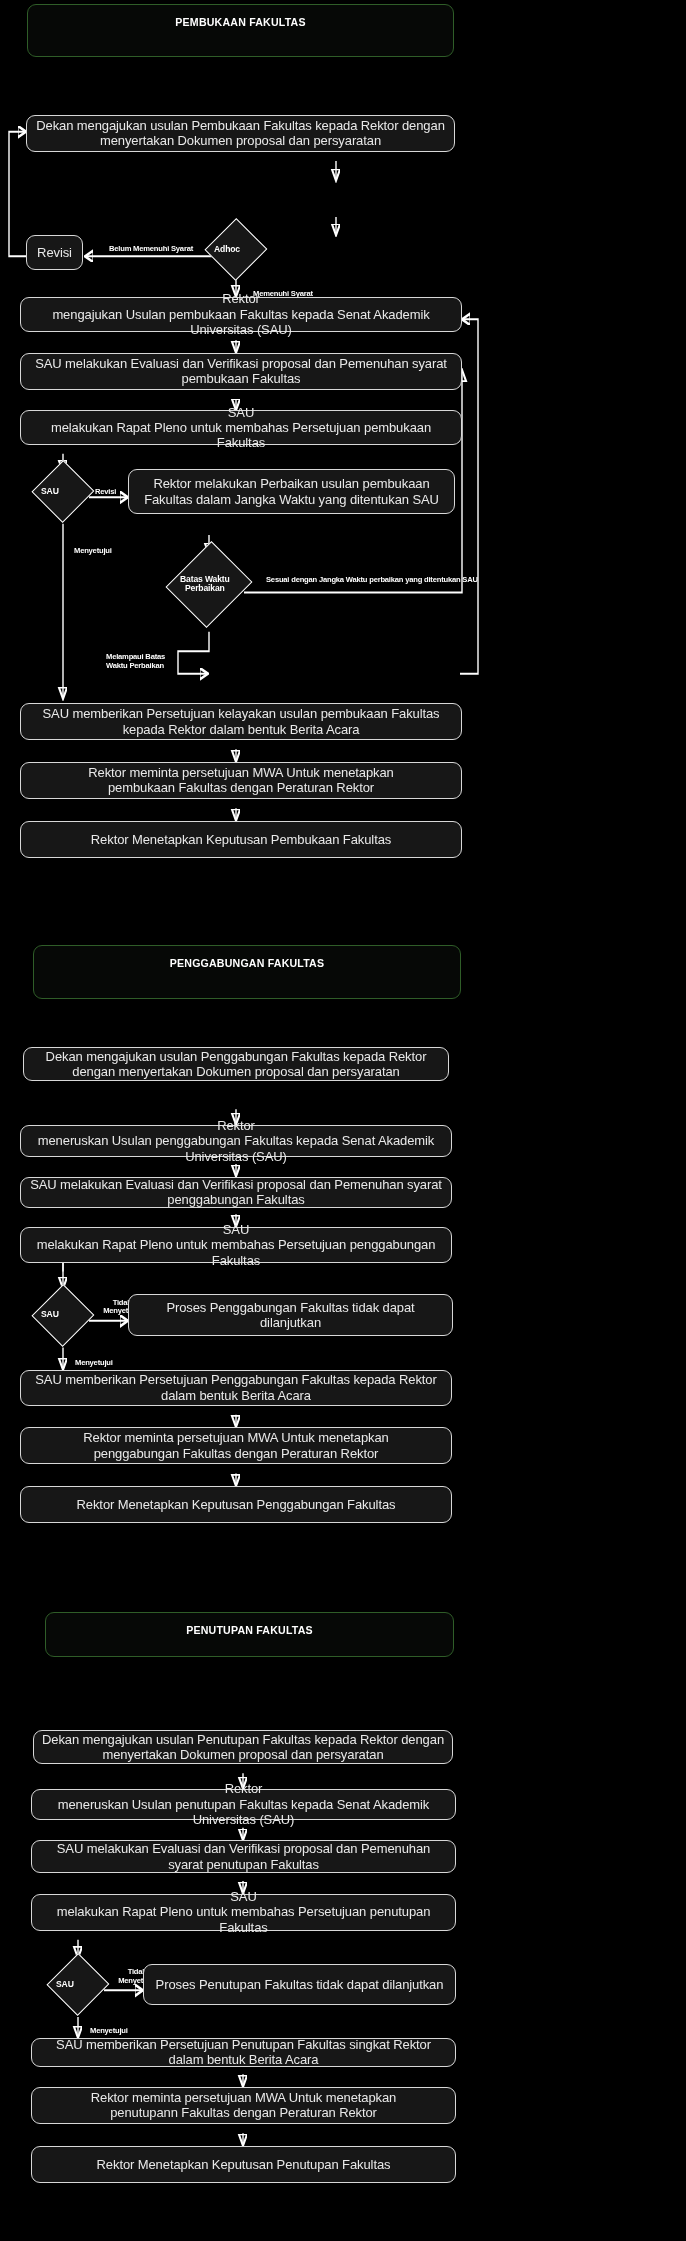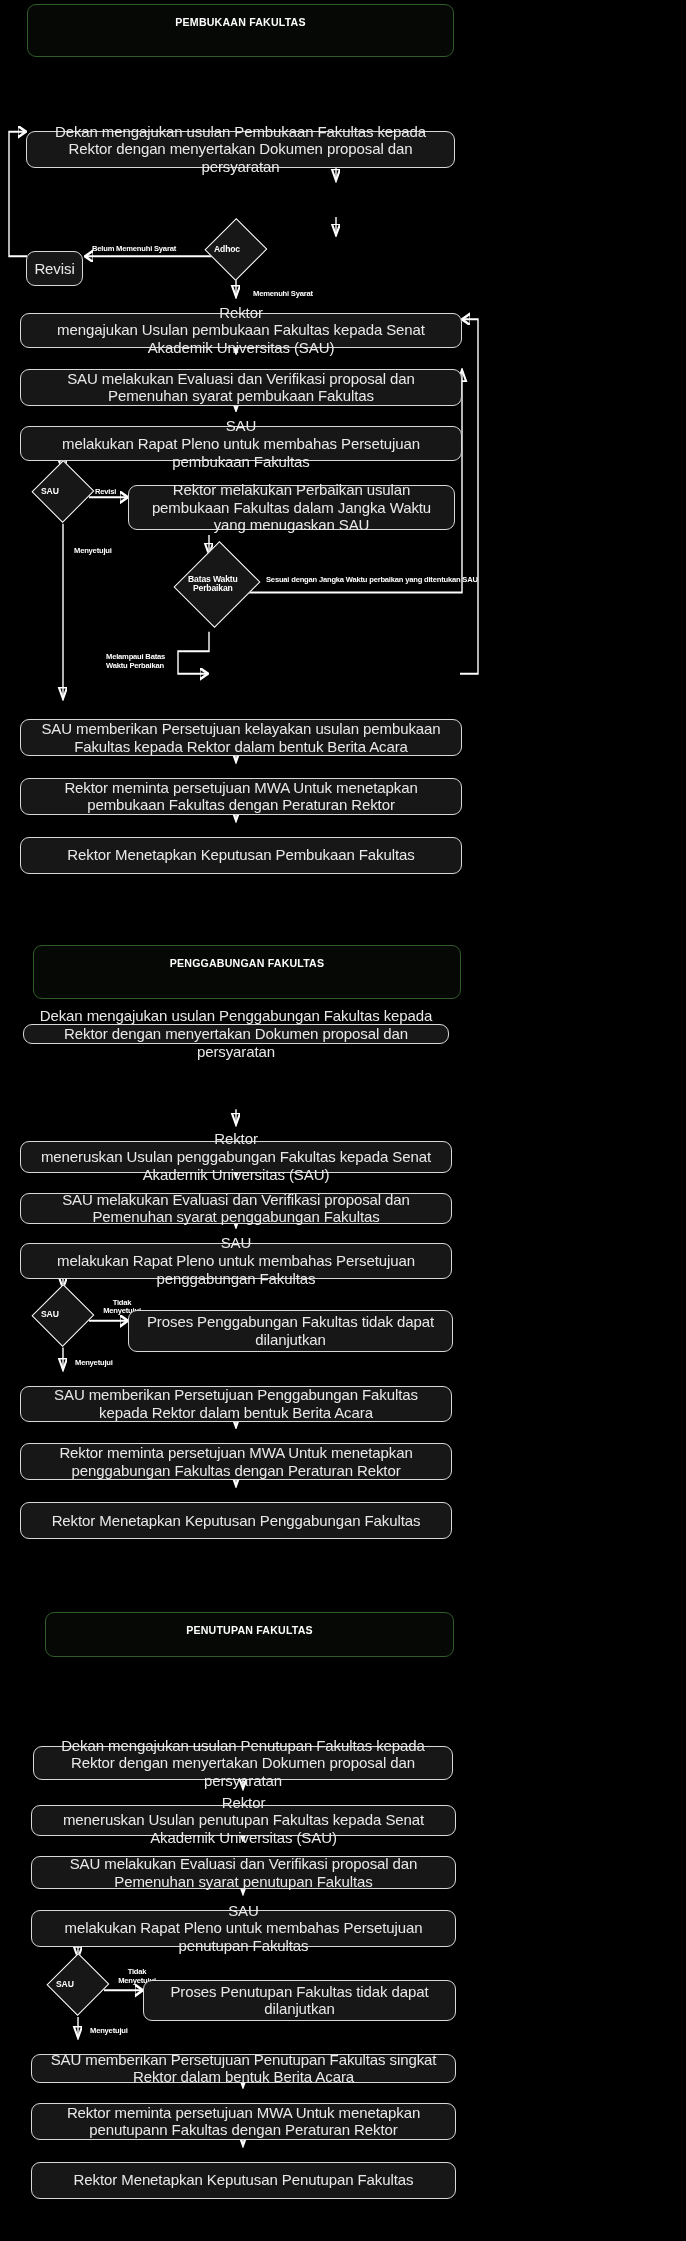--- a/index.html
+++ b/index.html
@@ -13,21 +13,21 @@
   
   svg.links{position:absolute;left:0;top:0;width:686px;height:2241px;pointer-events:none;}
   svg.links path, svg.links line{stroke:#ffffff;stroke-width:1.4;fill:none;}
 
   
   .node{
     position:absolute;box-sizing:border-box;
     background:#171717;border:1.2px solid #d8d8d8;border-radius:9px;
     color:#e9e9e9;display:flex;align-items:center;justify-content:center;
     text-align:center;line-height:1.18;padding:3px 7px;
-    font-size:15px;letter-spacing:-0.1px;margin-top:16px;
+    font-size:13px;letter-spacing:-0.1px;
   }
   .node span{display:block;}
 
   .banner{
     position:absolute;box-sizing:border-box;
     background:#060806;border:1.1px solid #2f5d28;border-radius:9px;
     color:#ffffff;display:flex;align-items:flex-start;justify-content:center;
     padding-top:11px;
     font-size:10.6px;font-weight:bold;letter-spacing:0.2px;
   }
@@ -137,21 +137,21 @@
 
   <div class="diamond" style="left: 214px; top: 226.901px; width: 44px; height: 44.8px;">
     <div class="dshape"></div>
     <div class="dlabel">Adhoc</div>
   </div>
 
   <div class="node" style="left: 26px; top: 235.305px; width: 57px; height: 34.72px;">
     <span>Revisi</span>
   </div>
 
-  <div class="elabel" style="left: 92px; top: 236.706px; width: 112px;">
+  <div class="elabel" style="left: 109px; top: 236.706px; width: 112px;">
     <span>Belum Memenuhi Syarat</span>
   </div>
   <div class="elabel" style="left: 253px; top: 281.526px; width: 95px;">
     <span>Memenuhi Syarat</span>
   </div>
 
   <div class="node" style="left: 20px; top: 296.933px; width: 442px; height: 34.72px; flex-direction: column;">
     <span>Rektor</span>
     <span>mengajukan Usulan pembukaan Fakultas kepada Senat Akademik Universitas (SAU)</span>
   </div>
@@ -168,28 +168,28 @@
   <div class="diamond" style="left: 41px; top: 469.209px; width: 44px; height: 44.8px;">
     <div class="dshape"></div>
     <div class="dlabel">SAU</div>
   </div>
 
   <div class="elabel" style="left: 95px; top: 479.014px; width: 40px;">
     <span>Revisi</span>
   </div>
 
   <div class="node" style="left: 128px; top: 469.209px; width: 327px; height: 44.8px;">
-    <span>Rektor melakukan Perbaikan usulan pembukaan Fakultas dalam Jangka Waktu yang menugaskan SAU</span>
+    <span>Rektor melakukan Perbaikan usulan pembukaan Fakultas dalam Jangka Waktu yang ditentukan SAU</span>
   </div>
 
   <div class="elabel" style="left: 74px; top: 537.84px; width: 70px;">
     <span>Menyetujui</span>
   </div>
 
-  <div class="diamond" style="left: 180px; top: 551.846px; width: 58px; height: 64.96px; margin-left: 8px;">
+  <div class="diamond" style="left: 180px; top: 551.846px; width: 58px; height: 64.96px;">
     <div class="dshape"></div>
     <div class="dlabel" style="white-space:pre-line;">Batas Waktu
 Perbaikan</div>
   </div>
 
   <div class="elabel" style="left: 266px; top: 567.253px; width: 230px;">
     <span>Sesuai dengan Jangka Waktu perbaikan yang ditentukan SAU</span>
   </div>
 
   <div class="elabel" style="left: 106px; top: 644.288px; width: 75px;">
@@ -208,21 +208,21 @@
   </div>
 
   <div class="node" style="left: 20px; top: 820.766px; width: 442px; height: 36.96px;">
     <span>Rektor Menetapkan Keputusan Pembukaan Fakultas</span>
   </div>
 
   <div class="banner" style="left: 33px; top: 945.422px; width: 428px; height: 54px;">
     <span>PENGGABUNGAN FAKULTAS</span>
   </div>
 
-  <div class="node" style="left: 23px; top: 1008px; width: 426px; height: 20px;">
+  <div class="node" style="left: 23px; top: 1047px; width: 426px; height: 34px;">
     <span>Dekan mengajukan usulan Penggabungan Fakultas kepada Rektor dengan menyertakan Dokumen proposal dan persyaratan</span>
   </div>
 
   <div class="node" style="left: 20px; top: 1124.7px; width: 432px; height: 32.48px; flex-direction: column;">
     <span>Rektor</span>
     <span>meneruskan Usulan penggabungan Fakultas kepada Senat Akademik Universitas (SAU)</span>
   </div>
 
   <div class="node" style="left: 20px; top: 1176.53px; width: 432px; height: 31.36px;">
     <span>SAU melakukan Evaluasi dan Verifikasi proposal dan Pemenuhan syarat penggabungan Fakultas</span>

